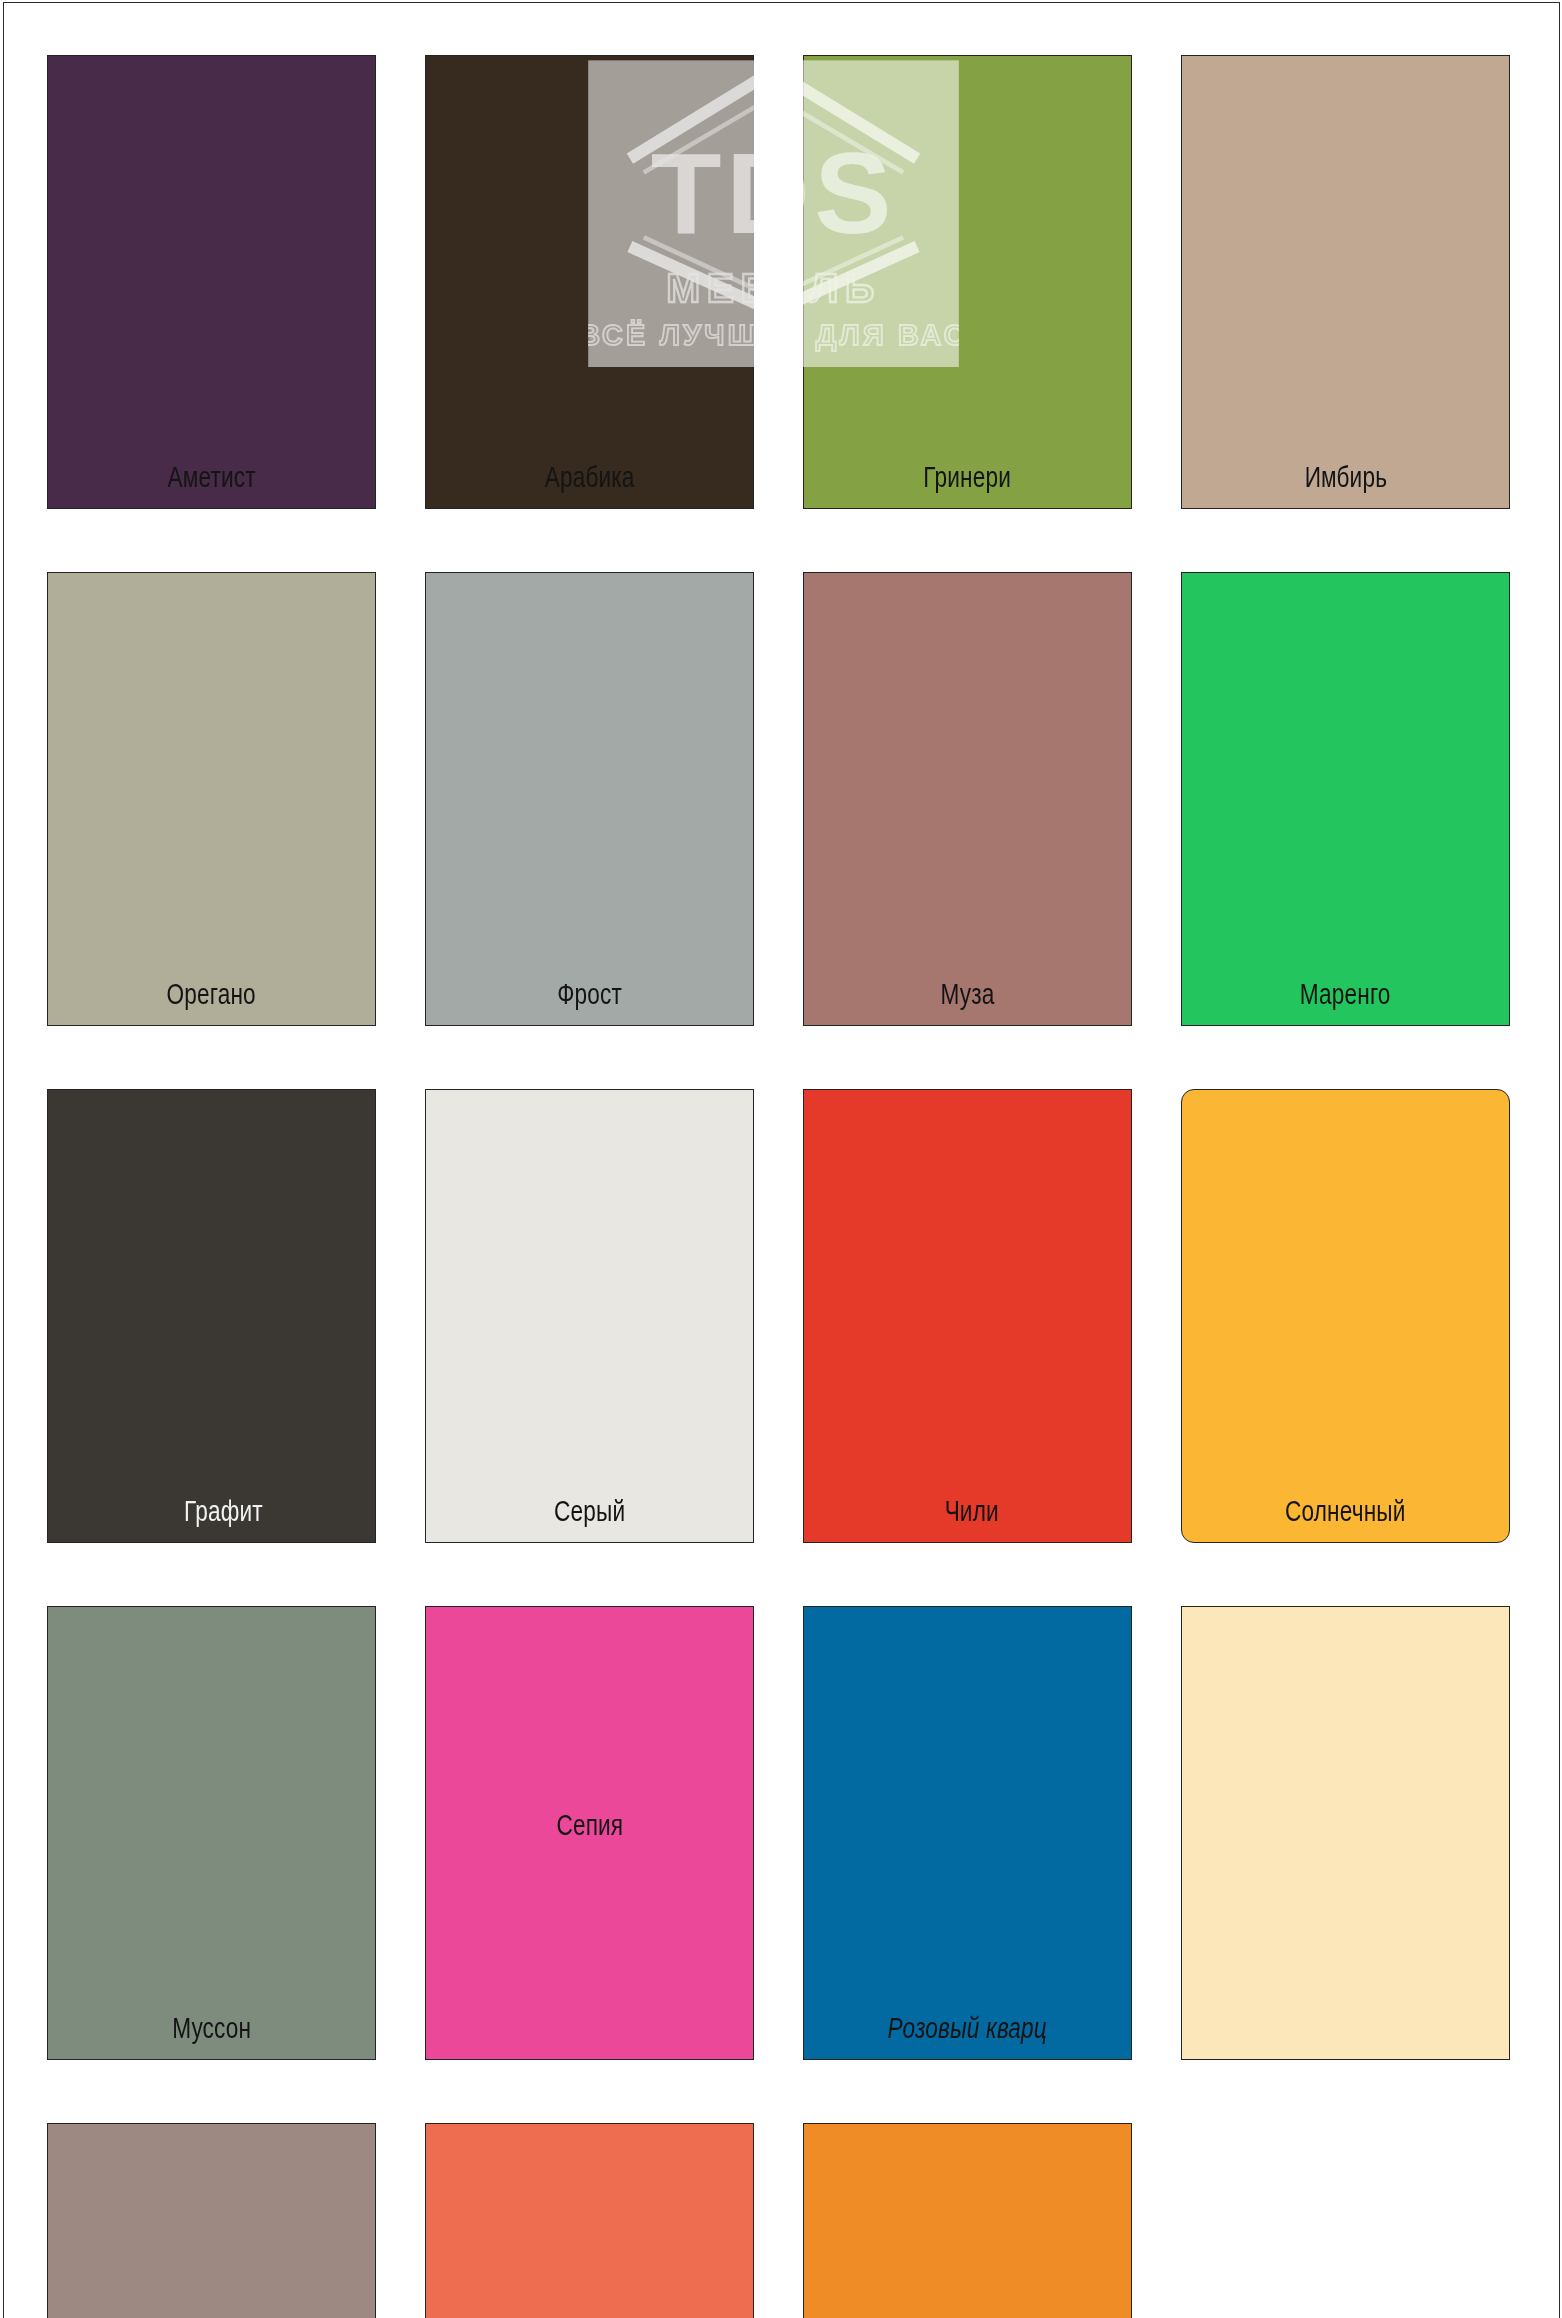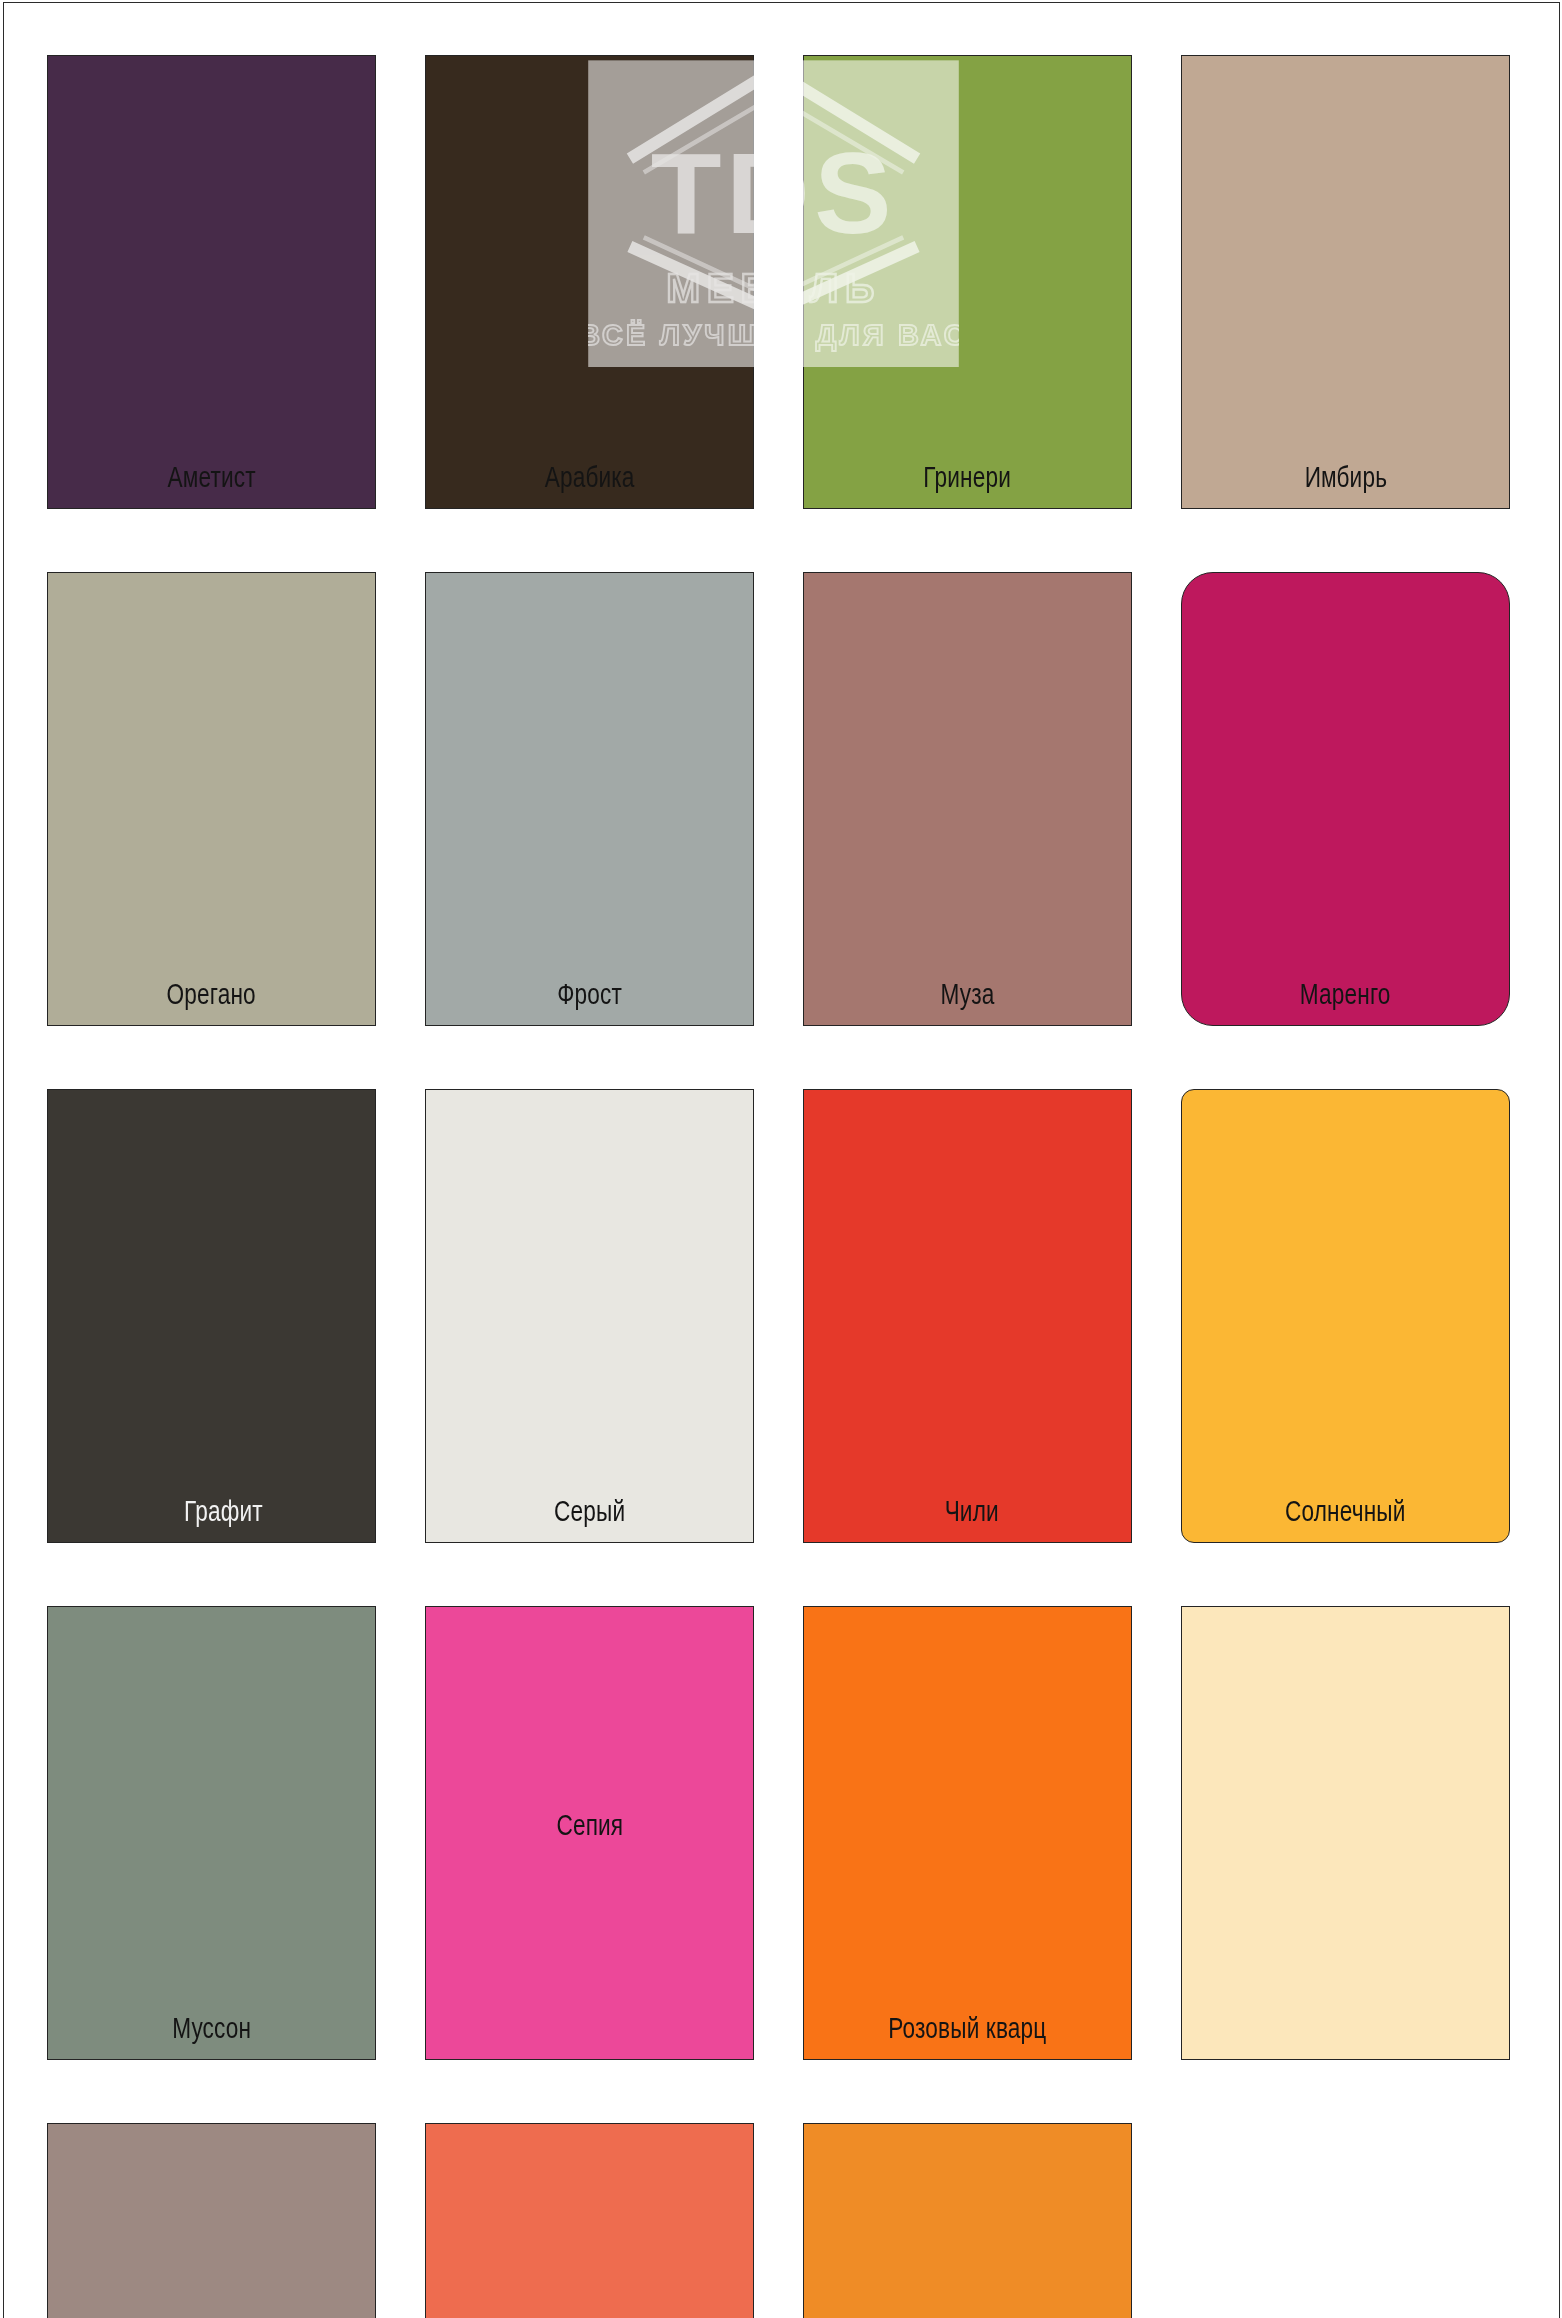--- a/index.html
+++ b/index.html
@@ -101,42 +101,42 @@
       </div>
       <div class="swatch" style="background: rgb(176, 173, 152); border-color: rgb(36, 36, 36);">
         <div class="swatch-label" style="color: rgb(20, 20, 20);">Орегано</div>
       </div>
       <div class="swatch" style="background: rgb(162, 169, 167); border-color: rgb(36, 36, 36);">
         <div class="swatch-label" style="color: rgb(20, 20, 20);">Фрост</div>
       </div>
       <div class="swatch" style="background: rgb(165, 119, 111); border-color: rgb(36, 36, 36);">
         <div class="swatch-label" style="color: rgb(20, 20, 20);">Муза</div>
       </div>
-      <div class="swatch" style="background: #be185d; border-color: rgb(36, 36, 36); border-radius: 32px;">
+      <div class="swatch" style="background: #22c55e; border-color: rgb(36, 36, 36);">
         <div class="swatch-label" style="color: rgb(20, 20, 20);">Маренго</div>
       </div>
       <div class="swatch" style="background: rgb(59, 56, 51); border-color: rgb(36, 36, 36); padding-left: 24px;">
         <div class="swatch-label light" style="color: rgb(242, 242, 242);">Графит</div>
       </div>
       <div class="swatch" style="background: rgb(232, 231, 225); border-color: rgb(36, 36, 36);">
         <div class="swatch-label" style="color: rgb(20, 20, 20);">Серый</div>
       </div>
       <div class="swatch" style="background: rgb(229, 57, 42); border-color: rgb(36, 36, 36); padding-left: 8px;">
         <div class="swatch-label" style="color: rgb(20, 20, 20);">Чили</div>
       </div>
       <div class="swatch" style="background: rgb(251, 183, 52); border-color: rgb(36, 36, 36); border-radius: 13px;">
         <div class="swatch-label" style="color: rgb(20, 20, 20);">Солнечный</div>
       </div>
       <div class="swatch" style="background: rgb(126, 140, 126); border-color: rgb(36, 36, 36); justify-content: center;">
         <div class="swatch-label" style="color: rgb(20, 20, 20);">Муссон</div>
       </div>
       <div class="swatch" style="background: #ec4899; border-color: rgb(36, 36, 36); align-items: center;">
         <div class="swatch-label" style="color: rgb(20, 20, 20);">Сепия</div>
       </div>
-      <div class="swatch" style="background: #f97316; border-color: rgb(36, 36, 36);">
+      <div class="swatch" style="background: #0369a1; border-color: rgb(36, 36, 36); font-style: italic;">
         <div class="swatch-label" style="color: rgb(20, 20, 20);">Розовый кварц</div>
       </div>
       <div class="swatch" style="background: rgb(252, 231, 187); border-color: rgb(36, 36, 36);"></div>
       <div class="swatch" style="background: rgb(157, 137, 130); border-color: rgb(36, 36, 36);"></div>
       <div class="swatch" style="background: rgb(238, 108, 79); border-color: rgb(36, 36, 36);"></div>
       <div class="swatch" style="background: rgb(239, 140, 38); border-color: rgb(36, 36, 36);"></div>
     </div>
 
   <div id="watermark" style="opacity: 0.88;">
     <svg viewBox="0 0 800 680" xmlns="http://www.w3.org/2000/svg">

